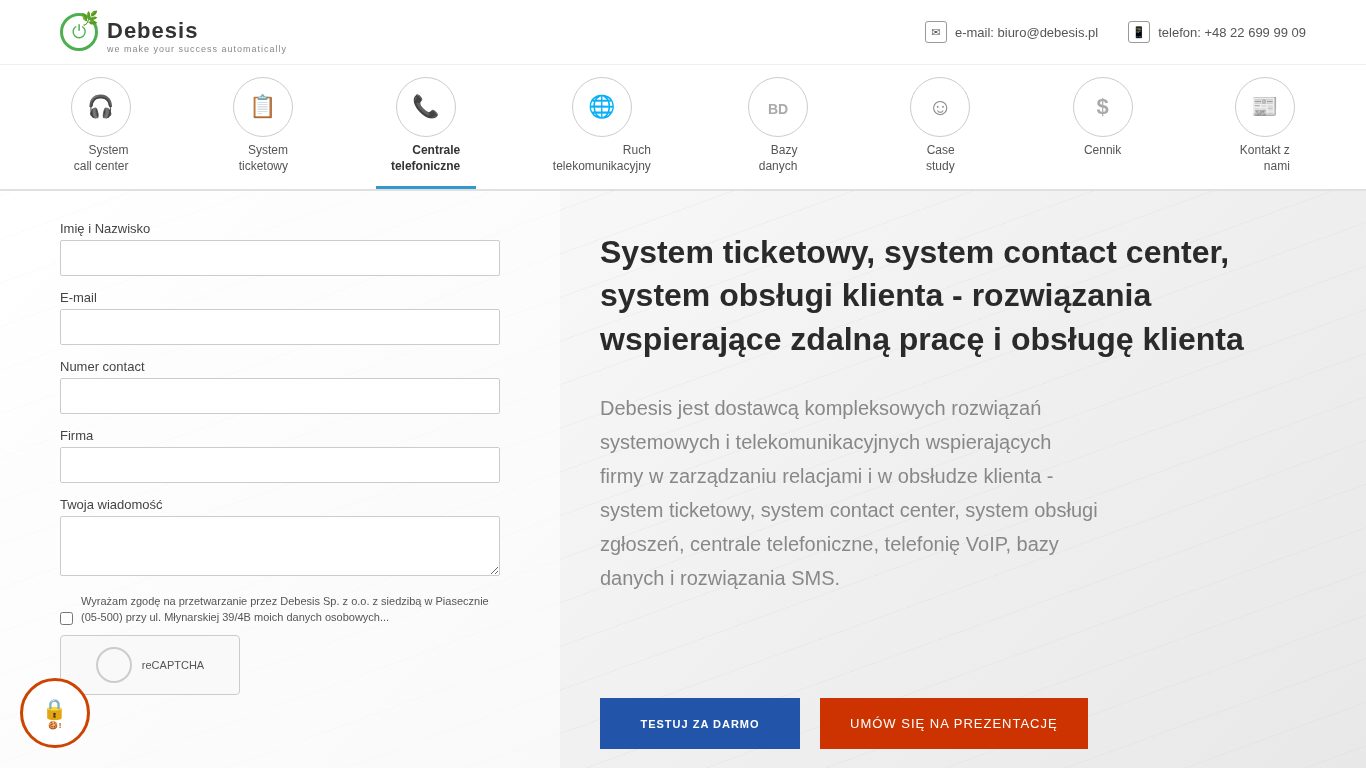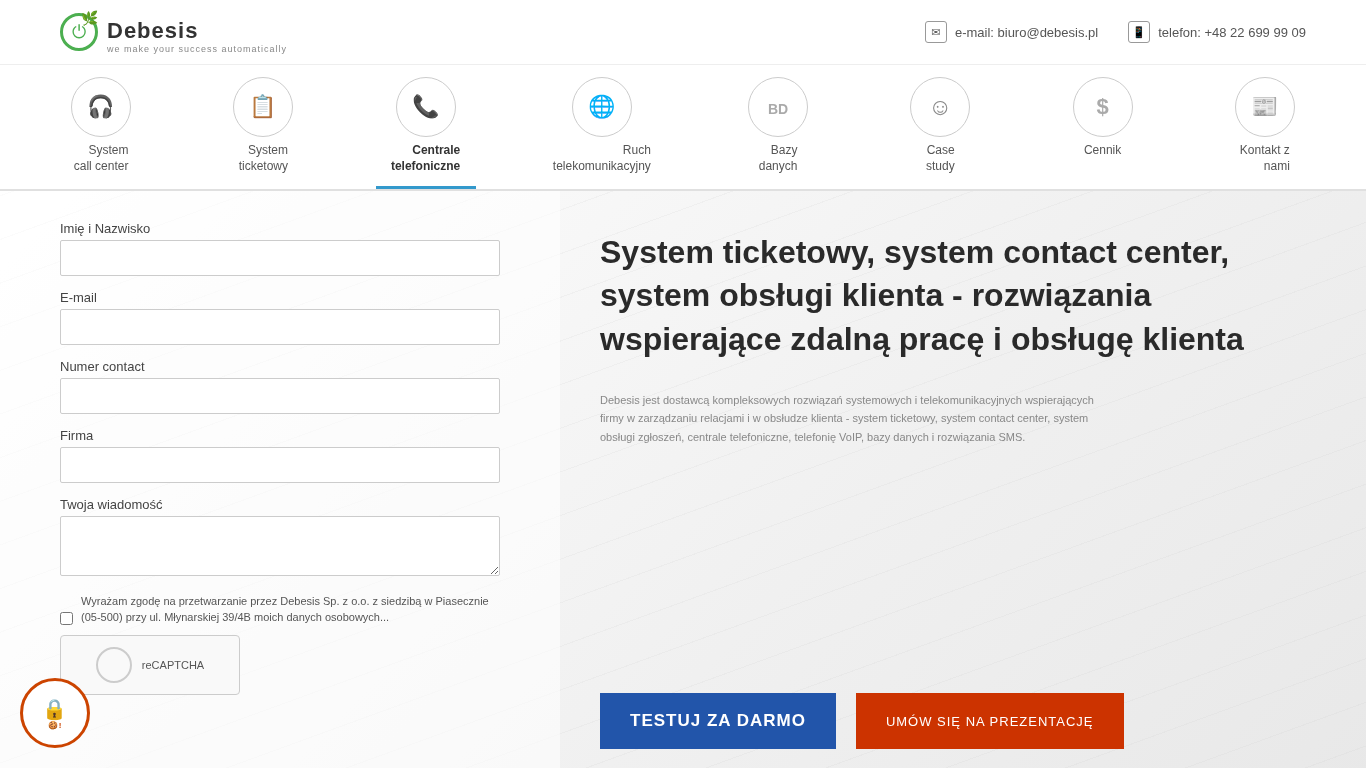--- a/index.html
+++ b/index.html
@@ -114,36 +114,36 @@
       z-index: 1;
     }
     .main-heading {
       font-size: 32px;
       font-weight: bold;
       color: #2a2a2a;
       line-height: 1.35;
       margin-bottom: 30px;
     }
     .main-description {
-      font-size: 11px;
+      font-size: 20px;
       color: #888;
       line-height: 1.7;
       max-width: 500px;
       margin-bottom: 64px;
     }
     .cta-buttons {
       display: flex;
       gap: 20px;
     }
     .btn-primary {
       background: #2255aa;
       color: #fff;
       border: none;
       padding: 18px 30px;
-      font-size: 17px;
+      font-size: 11px;
       font-weight: bold;
       letter-spacing: 1px;
       cursor: pointer;
       min-width: 200px;
     }
     .btn-secondary {
       background: #cc3300;
       color: #ffffff;
       border: none;
       padding: 18px 30px;

